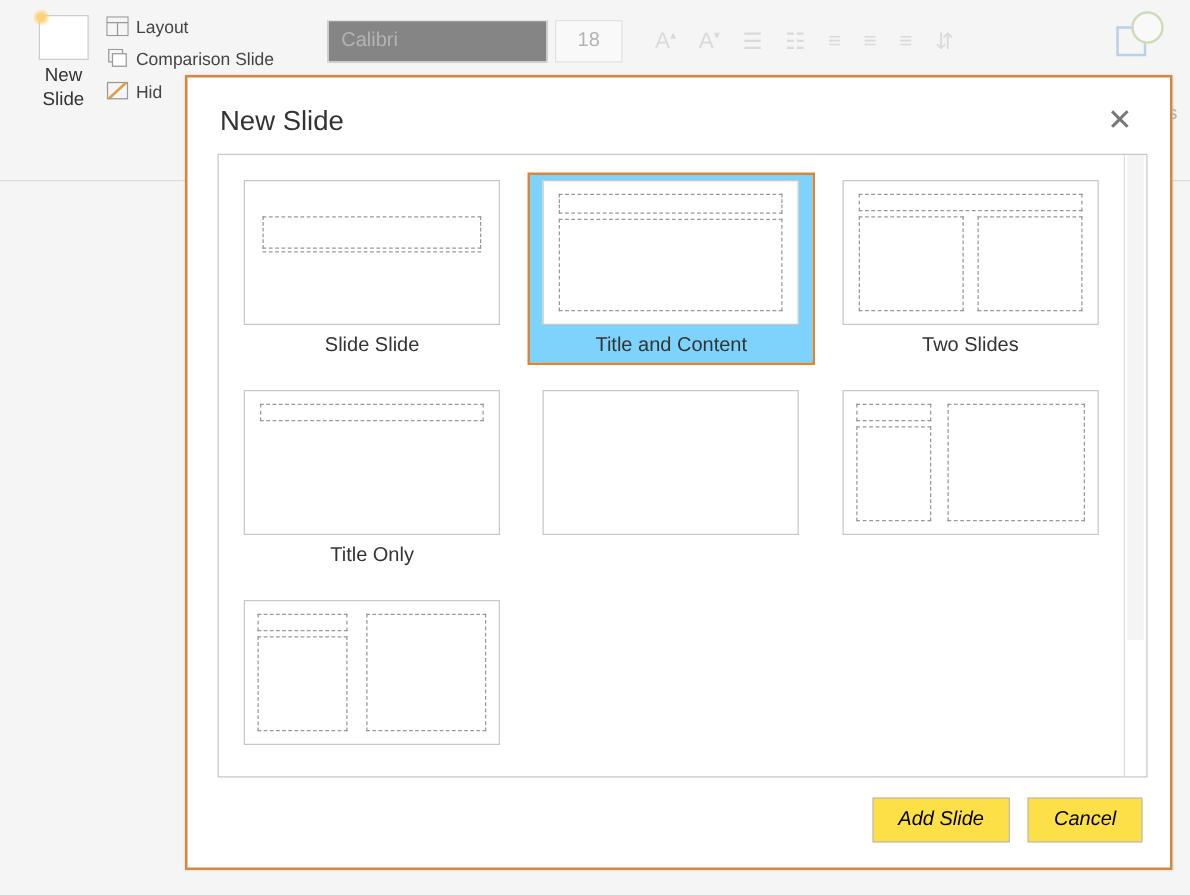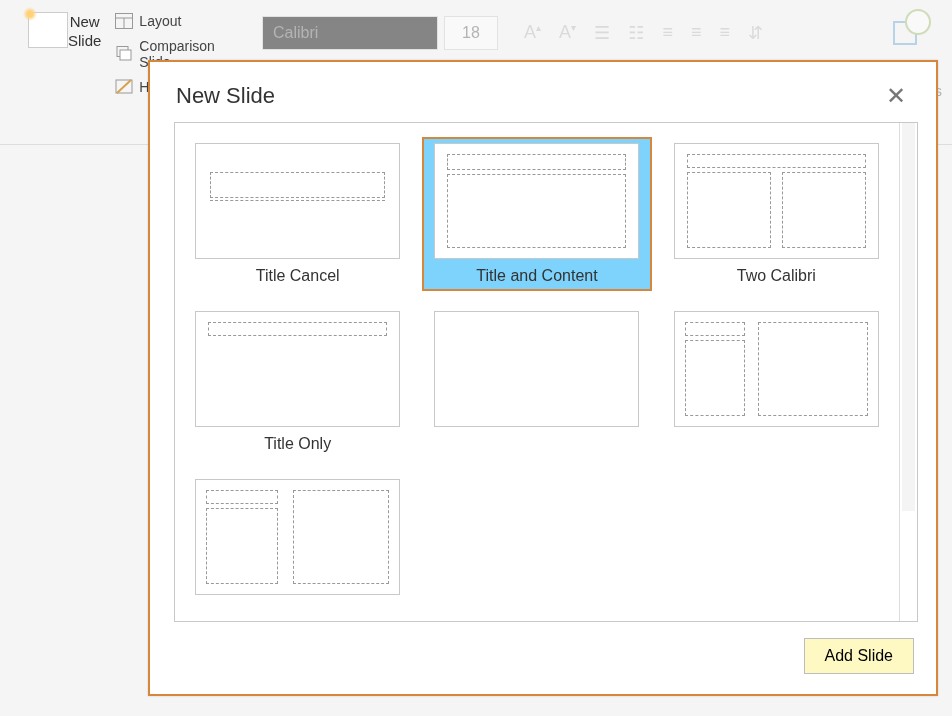--- a/index.html
+++ b/index.html
@@ -28,20 +28,21 @@
   .ribbon-group {
     display: flex;
     flex-direction: column;
     align-items: center;
     padding: 0 10px;
     position: relative;
   }
 
   .new-slide-btn {
     display: flex;
+    flex-direction: column;
     align-items: center;
     padding: 4px 6px;
     cursor: pointer;
   }
   .new-slide-icon {
     width: 40px;
     height: 36px;
     background: #fff;
     border: 1px solid #ccc;
     position: relative;
@@ -228,23 +229,24 @@
 
   .modal-footer {
     display:flex;
     justify-content:flex-end;
     gap:14px;
     padding:16px 22px 20px 22px;
   }
   .btn {
     padding:8px 20px;
     font-size:16px;
-    background:#fef9c3;
+    background:#fde047;
     border:1px solid #bdbdbd;
     cursor:pointer;
+    font-style:italic;
   }
 </style>
 </head>
 <body>
 
 <div class="ribbon">
 
   <div class="ribbon-group" style="width:220px;">
     <div style="display:flex;align-items:flex-start;">
       <div class="new-slide-btn">
@@ -322,39 +324,39 @@
 
     <div class="modal-body">
       <div class="layouts-scroll">
         <div class="layout-grid">
 
           <div class="layout-item">
             <div class="thumb">
               <div class="ph" style="top:28px;left:14px;right:14px;height:26px;"></div>
               <div class="ph" style="top:56px;left:14px;right:14px;height:0;border-bottom:1px dashed #999;border-top:none;border-left:none;border-right:none;"></div>
             </div>
-            <div class="layout-label">Title Cancel</div>
+            <div class="layout-label">Slide Slide</div>
           </div>
 
           <div class="layout-item selected">
             <div class="thumb">
               <div class="ph" style="top:10px;left:12px;right:12px;height:16px;"></div>
               <div class="ph" style="top:30px;left:12px;right:12px;bottom:10px;"></div>
             </div>
             <div class="layout-label">Title and Content</div>
           </div>
 
 
           <div class="layout-item">
             <div class="thumb">
               <div class="ph" style="top:10px;left:12px;right:12px;height:14px;"></div>
               <div class="ph" style="top:28px;left:12px;width:84px;bottom:10px;"></div>
               <div class="ph" style="top:28px;right:12px;width:84px;bottom:10px;"></div>
             </div>
-            <div class="layout-label">Two Calibri</div>
+            <div class="layout-label">Two Slides</div>
           </div>
 
 
           <div class="layout-item">
             <div class="thumb">
               <div class="ph" style="top:10px;left:12px;right:12px;height:14px;"></div>
             </div>
             <div class="layout-label">Title Only</div>
           </div>
 
@@ -383,15 +385,16 @@
 
         </div>
       </div>
       <div class="scrollbar-fake">
         <div class="scrollbar-thumb"></div>
       </div>
     </div>
 
     <div class="modal-footer">
       <button class="btn">Add Slide</button>
+      <button class="btn">Cancel</button>
     </div>
   </div>
 </div>
 
 </body></html>

